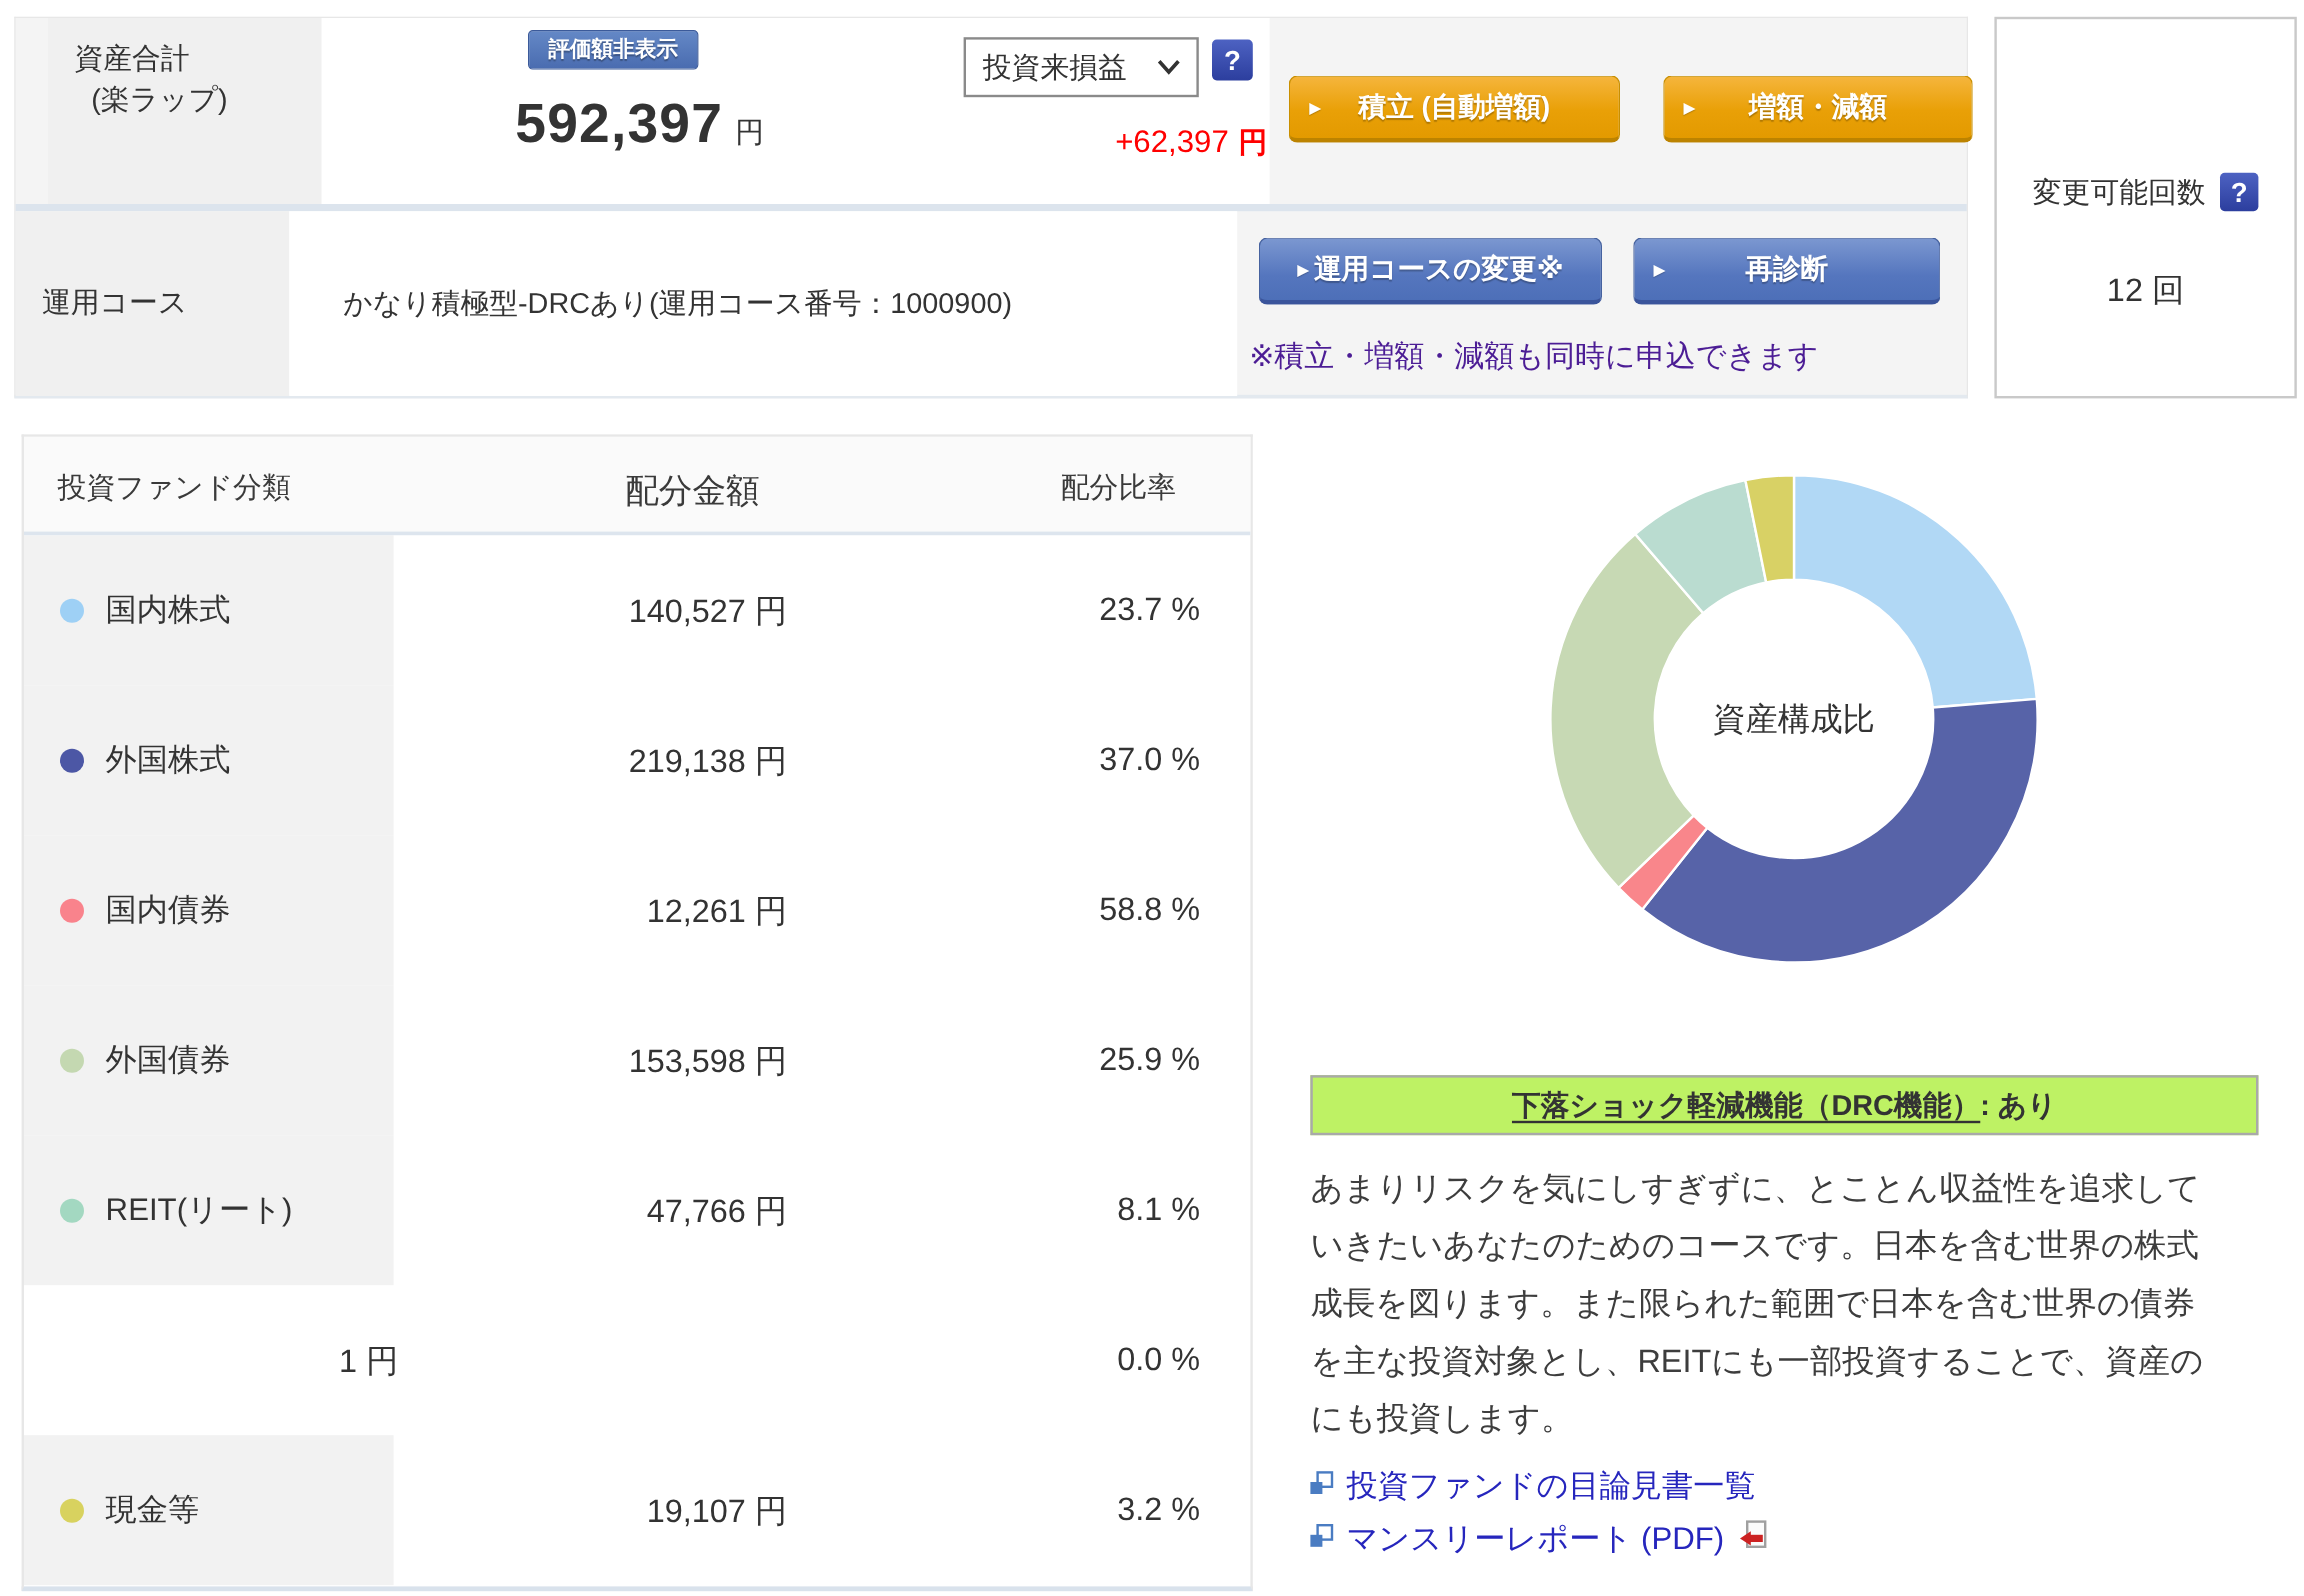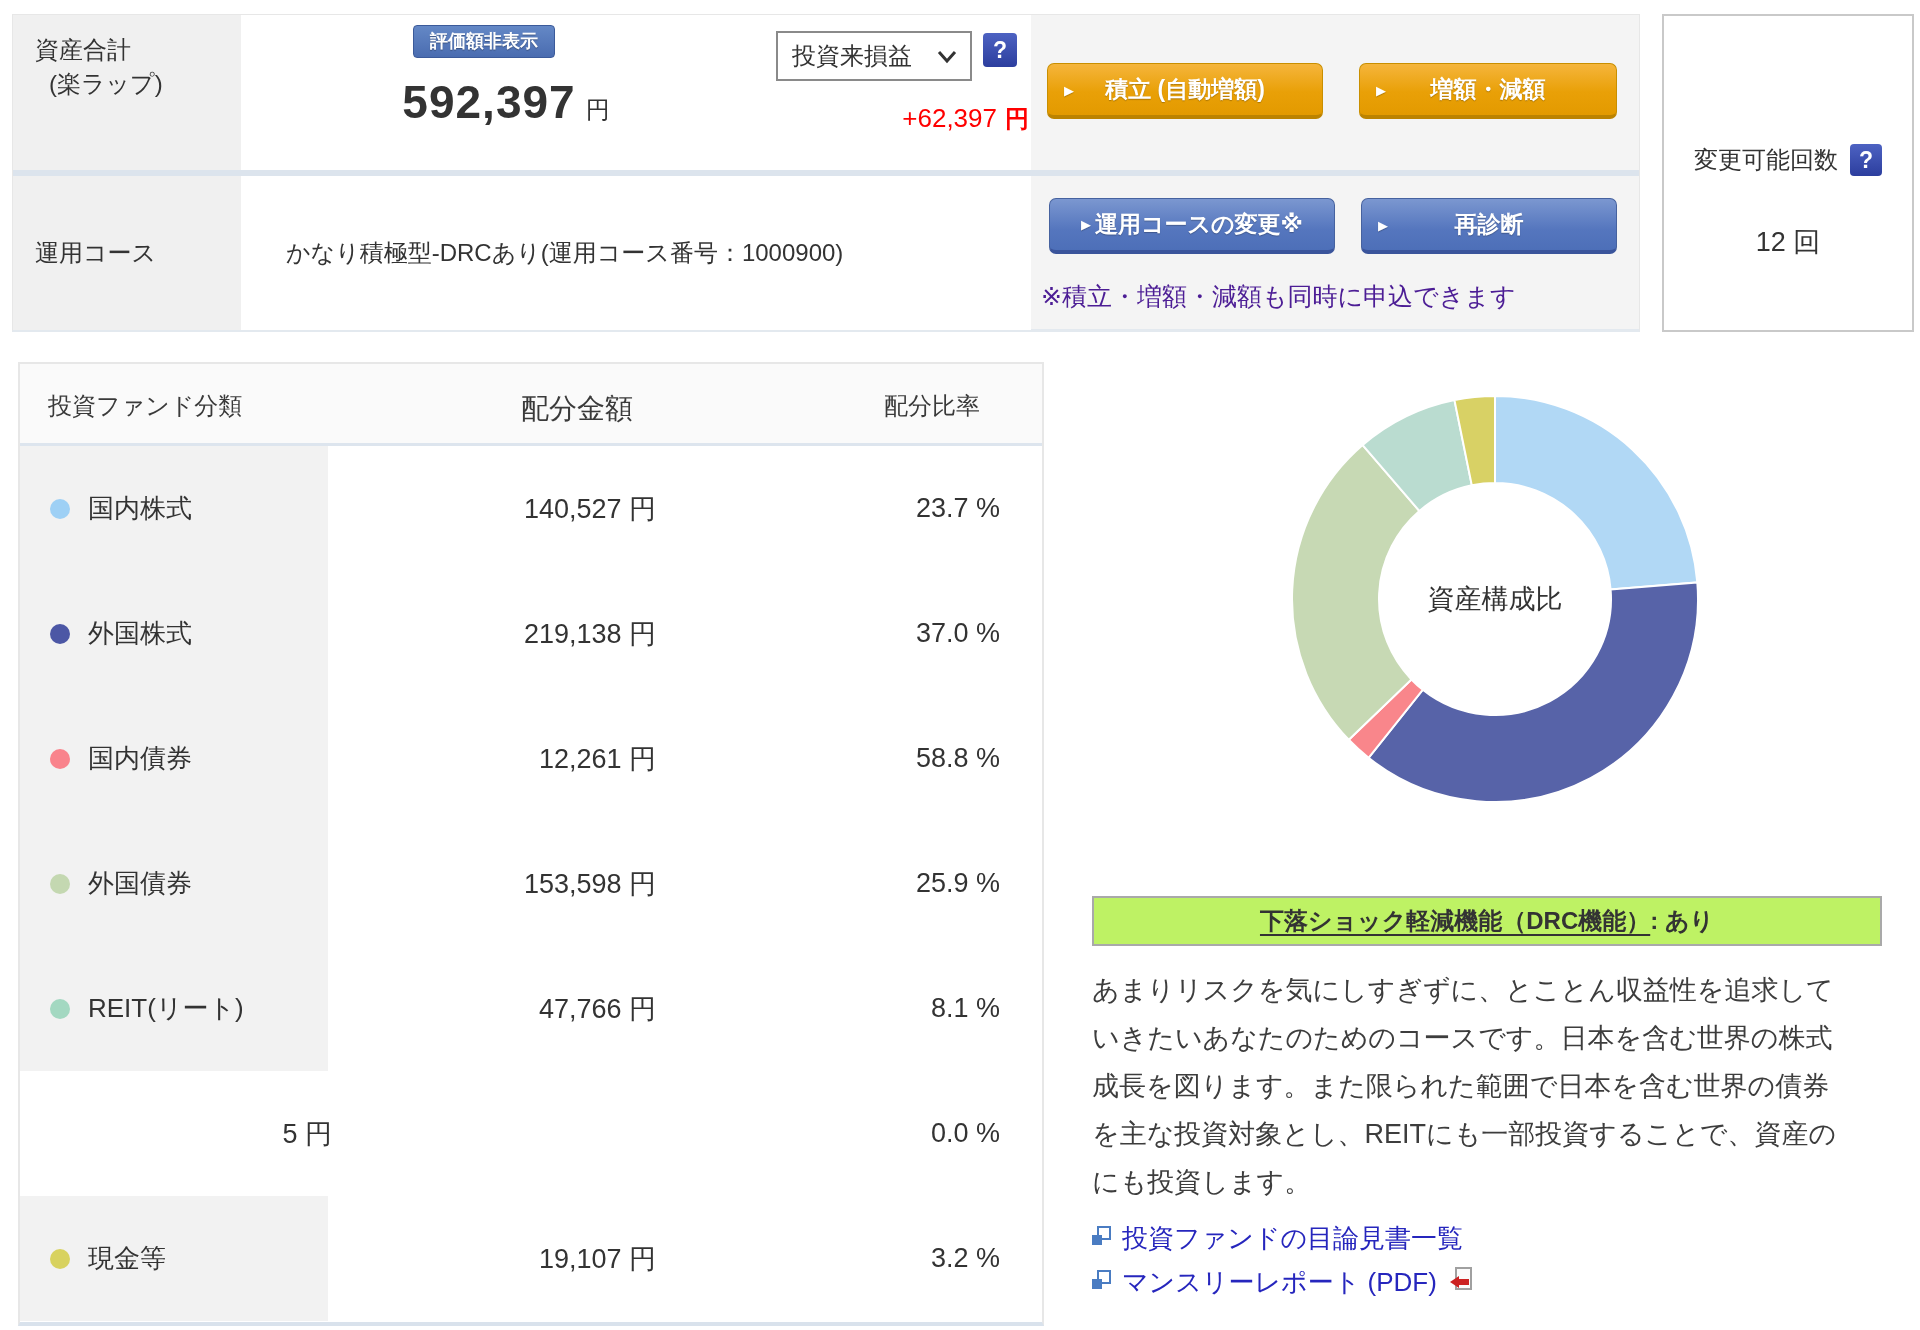--- a/index.html
+++ b/index.html
@@ -3,21 +3,21 @@
 <meta charset="utf-8">
 <style>
   * { margin:0; padding:0; box-sizing:border-box; }
   html,body { width:1920px; height:1330px; background:#fff; overflow:hidden;
     font-family:"Liberation Sans","DejaVu Sans",sans-serif; color:#333; }
 
   
   .top-block { position:absolute; left:12px; top:14px; width:1628px; height:318px;
     background:#f4f4f4; border:1px solid #e7e7e7; border-bottom:3px solid #e3e9ef; }
   .t-row { position:relative; display:flex; }
-  .t-row1 { height:155px; }
+  .t-row1 { height:155px;margin-left:27px; }
   .t-divider { height:6px; background:#dce4ed; }
   .t-row2 { height:154px; }
   .t-label { width:228px; background:#f0f0f0; padding:18px 0 0 22px; font-size:24px; line-height:34px; }
   .t-label.center { display:flex; align-items:center; padding-top:0; }
   .t-content { position:relative; width:790px; background:#fff; }
   .t-rest { position:relative; flex:1; }
 
   .hide-btn { position:absolute; left:172px; top:10px; height:33px; padding:0 16px;
     background:linear-gradient(#6488c6,#4a6cb0); border:1px solid #3b5a9a; border-radius:4px;
     color:#fff; font-size:18px; font-weight:bold; line-height:31px; text-shadow:0 1px 1px rgba(0,0,0,.3); cursor:pointer; }
@@ -200,21 +200,21 @@
     </div>
     <div class="at-row">
       <div class="at-col1">
           <span class="dot" style="background: rgb(163, 216, 193);"></span>
           <span class="at-name">REIT(リート)</span>
         </div>
       <div class="at-amount">47,766 円</div>
       <div class="at-pct">8.1 %</div>
     </div>
     <div class="at-row">
-      <div class="at-amount">5 円</div>
+      <div class="at-amount">1 円</div>
       <div class="at-pct">0.0 %</div>
     </div>
     <div class="at-row">
       <div class="at-col1">
           <span class="dot" style="background: rgb(216, 210, 95);"></span>
           <span class="at-name">現金等</span>
         </div>
       <div class="at-amount">19,107 円</div>
       <div class="at-pct">3.2 %</div>
     </div>

